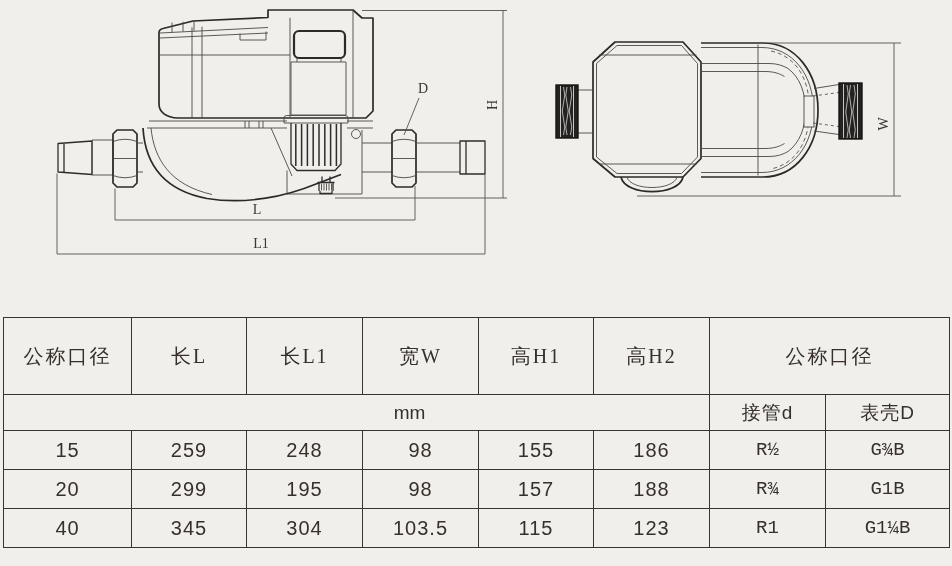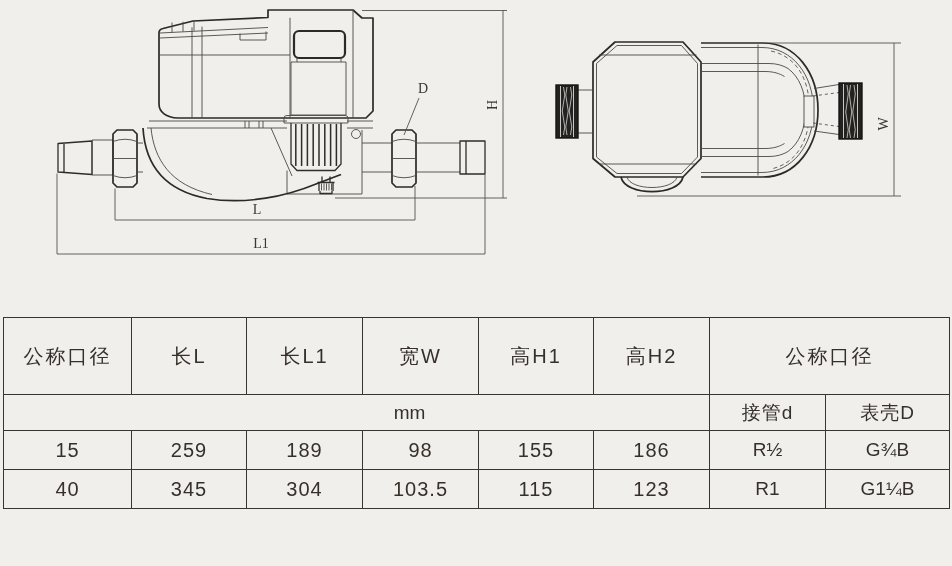--- a/index.html
+++ b/index.html
@@ -21,25 +21,25 @@
   table.spec-table{
     position:absolute;left:3px;top:317px;width:946px;
     border-collapse:collapse;table-layout:fixed;
     color:#37302a;
   }
   table.spec-table td{
     border:1.8px solid #3a342e;
     text-align:center;vertical-align:middle;
     font-size:20px;padding:0;
   }
-  tr.r-head td{height:76px;font-weight:500;letter-spacing:2px;}
+  tr.r-head td{height:76px;font-weight:500;letter-spacing:2px;font-family:Liberation Serif, serif;}
   tr.r-unit td{height:35px;font-size:19px;letter-spacing:1px;text-align:center;}
   tr.r-unit td.unit-cell{padding-left:106px;letter-spacing:0;}
   tr.r-data td{height:38px;letter-spacing:1px;margin-top:48px;}
-  tr.r-data td.thread{font-size:19px;letter-spacing:0;}
+  tr.r-data td.thread{font-size:19px;letter-spacing:0;font-family:Liberation Mono, monospace;}
 </style>
 </head>
 <body>
 
 <div class="page">
 
   <svg class="drawings" width="952" height="312" viewBox="0 0 952 312">
 
     <g>
 
@@ -169,26 +169,36 @@
         <td colspan="2">公称口径</td>
       </tr>
       <tr class="r-unit">
         <td colspan="6" class="unit-cell">mm</td>
         <td>接管d</td>
         <td>表壳D</td>
       </tr>
       <tr class="r-data">
         <td>15</td>
         <td>259</td>
-        <td>189</td>
+        <td>248</td>
         <td>98</td>
         <td>155</td>
         <td>186</td>
         <td class="thread">R½</td>
         <td class="thread">G¾B</td>
+      </tr>
+      <tr class="r-data">
+        <td>20</td>
+        <td>299</td>
+        <td>195</td>
+        <td>98</td>
+        <td>157</td>
+        <td>188</td>
+        <td class="thread">R¾</td>
+        <td class="thread">G1B</td>
       </tr>
       <tr class="r-data">
         <td>40</td>
         <td>345</td>
         <td>304</td>
         <td>103.5</td>
         <td>115</td>
         <td>123</td>
         <td class="thread">R1</td>
         <td class="thread">G1¼B</td>

